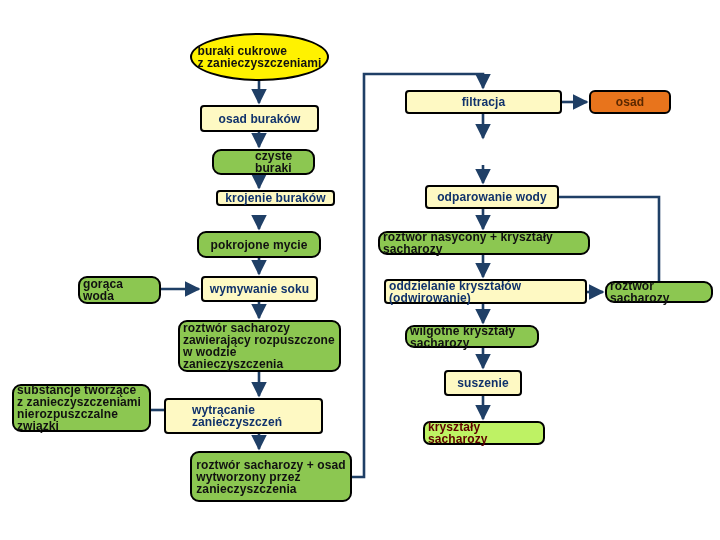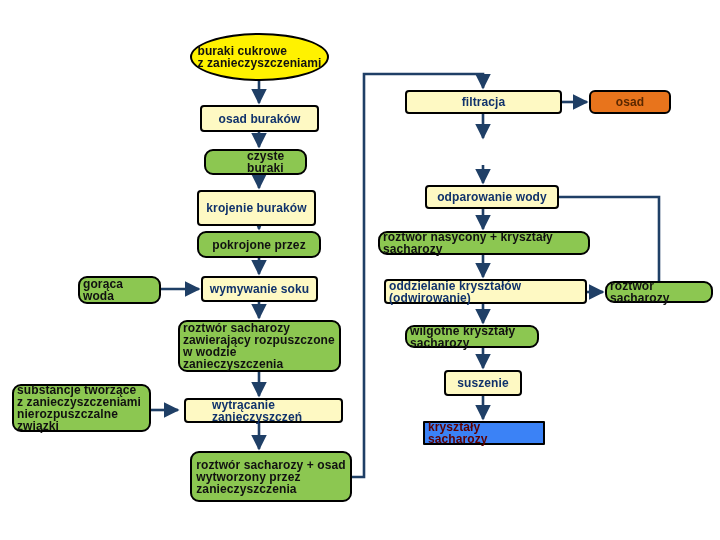--- a/index.html
+++ b/index.html
@@ -20,21 +20,21 @@
     font-size:12px;
     line-height:12px;
     letter-spacing:0.1px;
     font-weight:600;
     padding:1px 3px;
     white-space:pre-line;
   }
   .proc{ background:#fef9c3; color:#10326B; border-radius:4px; }
   .mat { background:#8CC751; color:#111111; border-radius:9px; }
   .waste{ background:#E8741C; color:#5A2800; border-radius:6px; }
-  .final{ background:#3b82f6; color:#5E0000; border-radius:1px; }
+  .final{ background:#bef264; color:#5E0000; border-radius:7px; }
   .start{
     background:#FFF200; color:#111111;
     border-radius:50%;
     border:2px solid #000000;
   }
 </style>
 </head>
 <body>
 
 <div id="stage">
@@ -66,32 +66,32 @@
       <path d="M659,281 L659,197 L544,197"></path>
       <path d="M483,304 L483,323"></path>
       <path d="M483,348 L483,368"></path>
       <path d="M483,396 L483,419"></path>
     </g>
   </svg>
 
   <div class="node start" style="left:190px;top:33px;width:139px;height:48px;">buraki cukrowe
 z zanieczyszczeniami</div>
   <div class="node proc" style="left:200px;top:105px;width:119px;height:27px;">osad buraków</div>
-  <div class="node mat" style="left:204px;top:149px;width:103px;height:26px;padding-left:41px;">czyste buraki</div>
-  <div class="node proc" style="left:197px;top:190px;width:119px;height:36px;">krojenie buraków</div>
-  <div class="node mat" style="left:197px;top:231px;width:124px;height:27px;">pokrojone przez</div>
+  <div class="node mat" style="left:212px;top:149px;width:103px;height:26px;padding-left:41px;">czyste buraki</div>
+  <div class="node proc" style="left:216px;top:190px;width:119px;height:16px;">krojenie buraków</div>
+  <div class="node mat" style="left:197px;top:231px;width:124px;height:27px;">pokrojone mycie</div>
   <div class="node mat" style="left:78px;top:276px;width:83px;height:28px;">gorąca woda</div>
   <div class="node proc" style="left:201px;top:276px;width:117px;height:26px;">wymywanie soku</div>
   <div class="node mat" style="left:178px;top:320px;width:163px;height:52px;">roztwór sacharozy
 zawierający rozpuszczone
 w wodzie zanieczyszczenia</div>
   <div class="node mat" style="left:12px;top:384px;width:139px;height:48px;">substancje tworzące
 z zanieczyszczeniami
 nierozpuszczalne związki</div>
-  <div class="node proc" style="left:184px;top:398px;width:159px;height:25px;padding-left:26px;">wytrącanie zanieczyszczeń</div>
+  <div class="node proc" style="left:164px;top:398px;width:159px;height:36px;padding-left:26px;">wytrącanie zanieczyszczeń</div>
   <div class="node mat" style="left:178px;top:451px;width:162px;height:51px;margin-left:12px;">roztwór sacharozy + osad
 wytworzony przez
 zanieczyszczenia</div>
 
   <div class="node proc" style="left:405px;top:90px;width:157px;height:24px;">filtracja</div>
   <div class="node waste" style="left:589px;top:90px;width:82px;height:24px;">osad</div>
   <div class="node proc" style="left:425px;top:185px;width:134px;height:24px;">odparowanie wody</div>
   <div class="node mat" style="left:378px;top:231px;width:212px;height:24px;">roztwór nasycony + kryształy sacharozy</div>
   <div class="node proc" style="left:384px;top:279px;width:203px;height:25px;">oddzielanie kryształów (odwirowanie)</div>
   <div class="node mat" style="left:605px;top:281px;width:108px;height:22px;">roztwór sacharozy</div>

